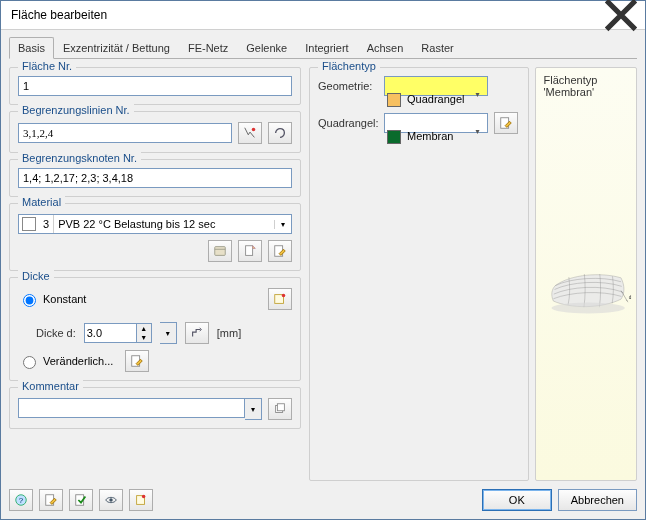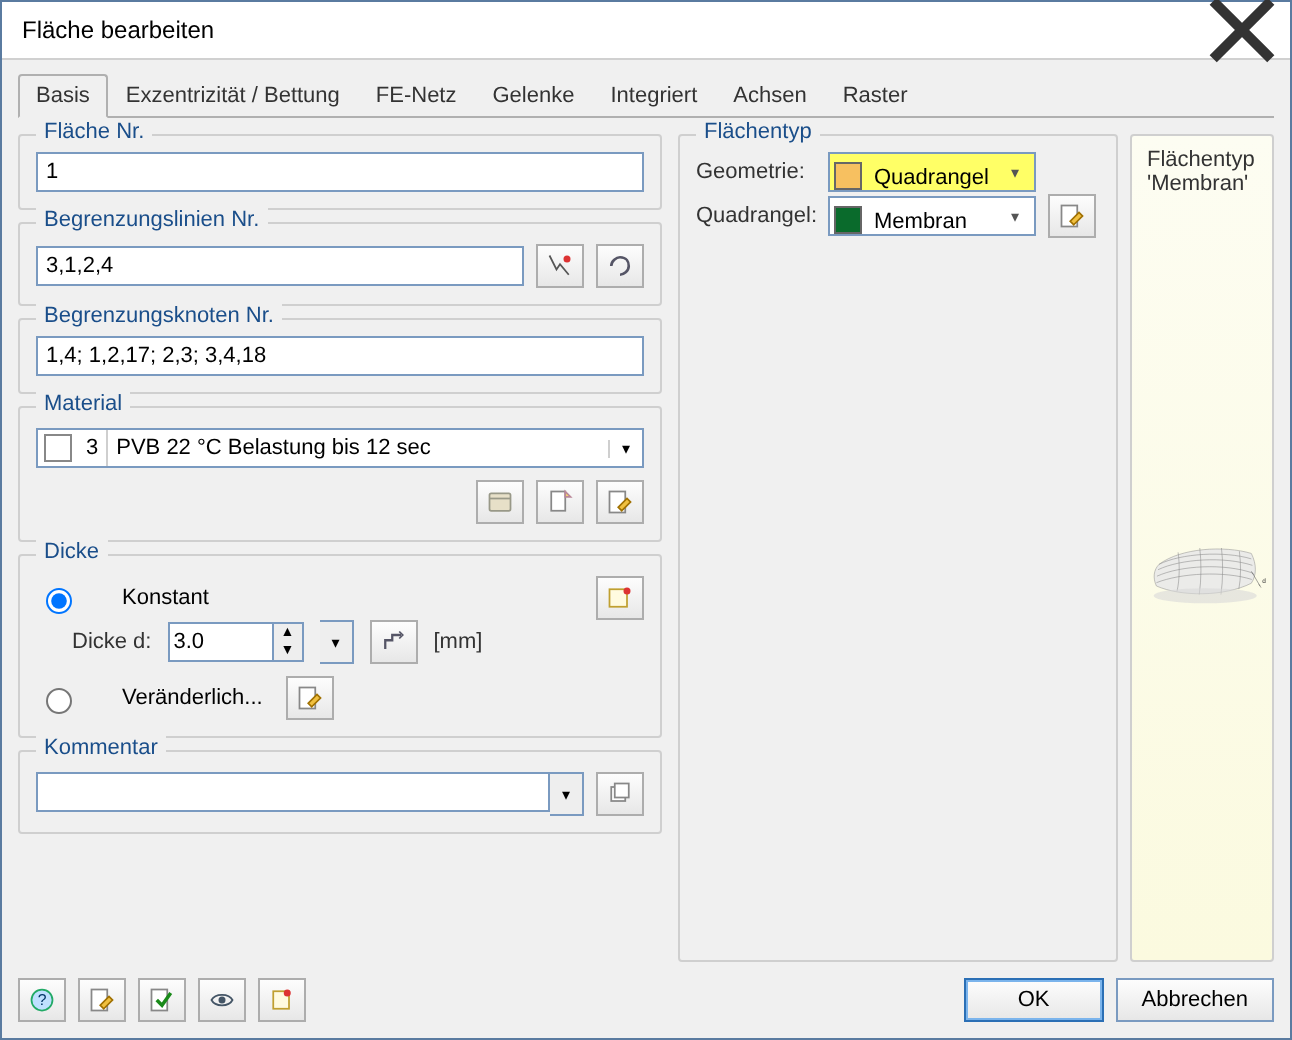--- a/index.html
+++ b/index.html
@@ -5,38 +5,38 @@
 html,body{margin:0;padding:0;font-family:"Segoe UI",Tahoma,Arial,sans-serif;font-size:11px;color:#000;background:#fff}
 .window{width:646px;height:520px;border:1px solid #5a7ba0;box-sizing:border-box;position:relative;background:#f0f0f0;display:flex;flex-direction:column}
 .titlebar{height:28px;background:#fff;border-bottom:1px solid #d0d0d0;display:flex;align-items:center;padding:0 6px 0 10px;justify-content:space-between}
 .titlebar .title{font-size:12px}
 .close-btn{width:36px;height:22px;display:flex;align-items:center;justify-content:center;color:#333;font-size:13px}
 .client{flex:1;display:flex;flex-direction:column;padding:6px 8px 8px 8px;position:relative}
 .tabs{display:flex;border-bottom:1px solid #b0b0b0;margin-bottom:8px}
 .tab{padding:4px 8px;border:1px solid transparent;border-bottom:none;position:relative;bottom:-1px;color:#333;background:transparent}
 .tab.active{background:#f0f0f0;border-color:#b0b0b0;border-bottom:1px solid #f0f0f0;border-radius:2px 2px 0 0}
 .columns{display:flex;gap:8px;flex:1;min-height:0}
-.col-left{width:322px;display:flex;flex-direction:column;gap:6px}
+.col-left{width:292px;display:flex;flex-direction:column;gap:6px}
 .col-right{flex:1;display:flex;flex-direction:row;gap:6px}
 .group{border:1px solid #cfcfcf;border-radius:2px;padding:8px 8px 8px 8px;position:relative;background:#f0f0f0}
 .group>.legend{position:absolute;top:-8px;left:8px;background:#f0f0f0;padding:0 4px;color:#1a4e8a;font-size:11px}
 .row{display:flex;align-items:center;gap:6px;margin-top:2px}
 input[type=text].fld,textarea.fld,select.fld,.fld{border:1px solid #7a9ac0;background:#fff;height:20px;padding:1px 4px;box-sizing:border-box;font:inherit}
 .fld.wide{width:100%}
 .iconbtn{width:24px;height:22px;border:1px solid #adadad;background:linear-gradient(#fdfdfd,#e7e7e7);display:inline-flex;align-items:center;justify-content:center;color:#333;box-sizing:border-box}
 .iconbtn svg{width:14px;height:14px}
 .spinbox{display:inline-flex;align-items:stretch;height:20px}
 .spinbox input{width:52px;border:1px solid #7a9ac0;border-right:none;padding-right:4px;box-sizing:border-box;font:inherit}
 .spinbox .spins{display:flex;flex-direction:column;border:1px solid #7a9ac0}
 .spinbox .spins div{width:14px;height:9px;display:flex;align-items:center;justify-content:center;background:#eee;font-size:7px;line-height:1}
 .dropdown-arrow{width:16px;height:20px;border:1px solid #7a9ac0;border-left:none;background:#eee;display:flex;align-items:center;justify-content:center;font-size:8px}
-.radiocell{display:flex;align-items:center;gap:22px}
+.radiocell{display:flex;align-items:center;gap:4px}
 .small-label{color:#333}
 .right-row{display:grid;grid-template-columns:60px 1fr 26px;align-items:center;gap:6px}
-.combo{display:flex;align-items:flex-end;height:20px;border:1px solid #7a9ac0;background:#fff;padding:0 2px 0 2px;gap:6px;box-sizing:border-box;position:relative}
+.combo{display:flex;align-items:flex-start;height:20px;border:1px solid #7a9ac0;background:#fff;padding:16px 2px 0 2px;gap:6px;box-sizing:border-box;position:relative}
 .combo .sw{width:12px;height:12px;border:1px solid #666}
 .combo .txt{flex:1}
 .combo .dd{width:14px;height:100%;display:flex;align-items:center;justify-content:center;font-size:8px;color:#555}
 .combo.hl{background:#ffff66}
 .preview{flex:1;border:1px solid #cfcfcf;background:linear-gradient(180deg,#fdfdf2 0%,#fbfadf 100%);position:relative;border-radius:2px;min-height:0}
 .preview .caption{position:absolute;top:6px;left:8px;color:#333}
 .footer{display:flex;align-items:center;gap:6px;margin-top:8px}
 .footer .spacer{flex:1}
 .btn{height:22px;min-width:70px;border:1px solid #7a9ac0;background:linear-gradient(#fdfdfd,#e7e7e7);padding:1px 12px;font:inherit}
 .btn.primary{border:1px solid #2b6fb5;box-shadow:inset 0 0 0 1px #7bb4ec}
@@ -86,21 +86,21 @@
       <div class="col-left">
 
         <div class="group">
           <span class="legend">Fläche Nr.</span>
           <input type="text" class="fld wide" value="1" style="">
         </div>
 
         <div class="group">
           <span class="legend">Begrenzungslinien Nr.</span>
           <div class="row">
-            <input type="text" class="fld" style="flex: 1 1 0%;" value="3,1,2,4">
+            <input type="text" class="fld" style="flex: 1 1 0%; font-family: Liberation Serif, serif;" value="3,1,2,4">
             <div class="iconbtn">
                 <svg viewBox="0 0 16 16">
                   <path d="M2 2 L6 10 L8 7 L13 13" stroke="#555" fill="none" stroke-width="1"></path>
                   <circle cx="12" cy="4" r="2" fill="#d33"></circle>
                 </svg>
               </div>
             <div class="iconbtn">
                 <svg viewBox="0 0 16 16">
                   <path d="M3 8 C3 5 6 3 8 3 C12 3 13 6 13 8 C13 11 10 13 8 13" stroke="#556" stroke-width="1.5" fill="none"></path>
                 </svg>
@@ -152,21 +152,21 @@
               <input type="radio" name="thk" checked="" style="">
               <span>Konstant</span>
             </label>
             <div class="iconbtn">
                 <svg viewBox="0 0 16 16">
                   <rect x="2" y="3" width="10" height="10" fill="#fffbe0" stroke="#c0a030"></rect>
                   <circle cx="12" cy="4" r="2" fill="#d33"></circle>
                 </svg>
               </div>
           </div>
-          <div class="row" style="margin:0 0 6px 18px;gap:8px">
+          <div class="row" style="margin:12px 0 6px 18px;gap:8px">
             <span class="small-label">Dicke d:</span>
             <div class="spinbox">
               <input type="text" value="3.0" style="">
               <div class="spins">
                   <div>▲</div>
                   <div>▼</div>
                 </div>
             </div>
             <div class="dropdown-arrow">▾</div>
             <div class="iconbtn">
@@ -205,21 +205,21 @@
                 </svg>
               </div>
           </div>
         </div>
 
       </div>
 
       <div class="col-right">
         <div class="group">
           <span class="legend">Flächentyp</span>
-          <div class="right-row" style="margin-bottom:1px">
+          <div class="right-row" style="margin-bottom:16px">
             <span class="small-label">Geometrie:</span>
             <div class="combo hl">
               <div class="sw" style="background:#f7c060"></div>
               <span class="txt">Quadrangel</span>
               <div class="dd">▾</div>
             </div>
             <span></span>
           </div>
           <div class="right-row">
             <span class="small-label">Quadrangel:</span>

